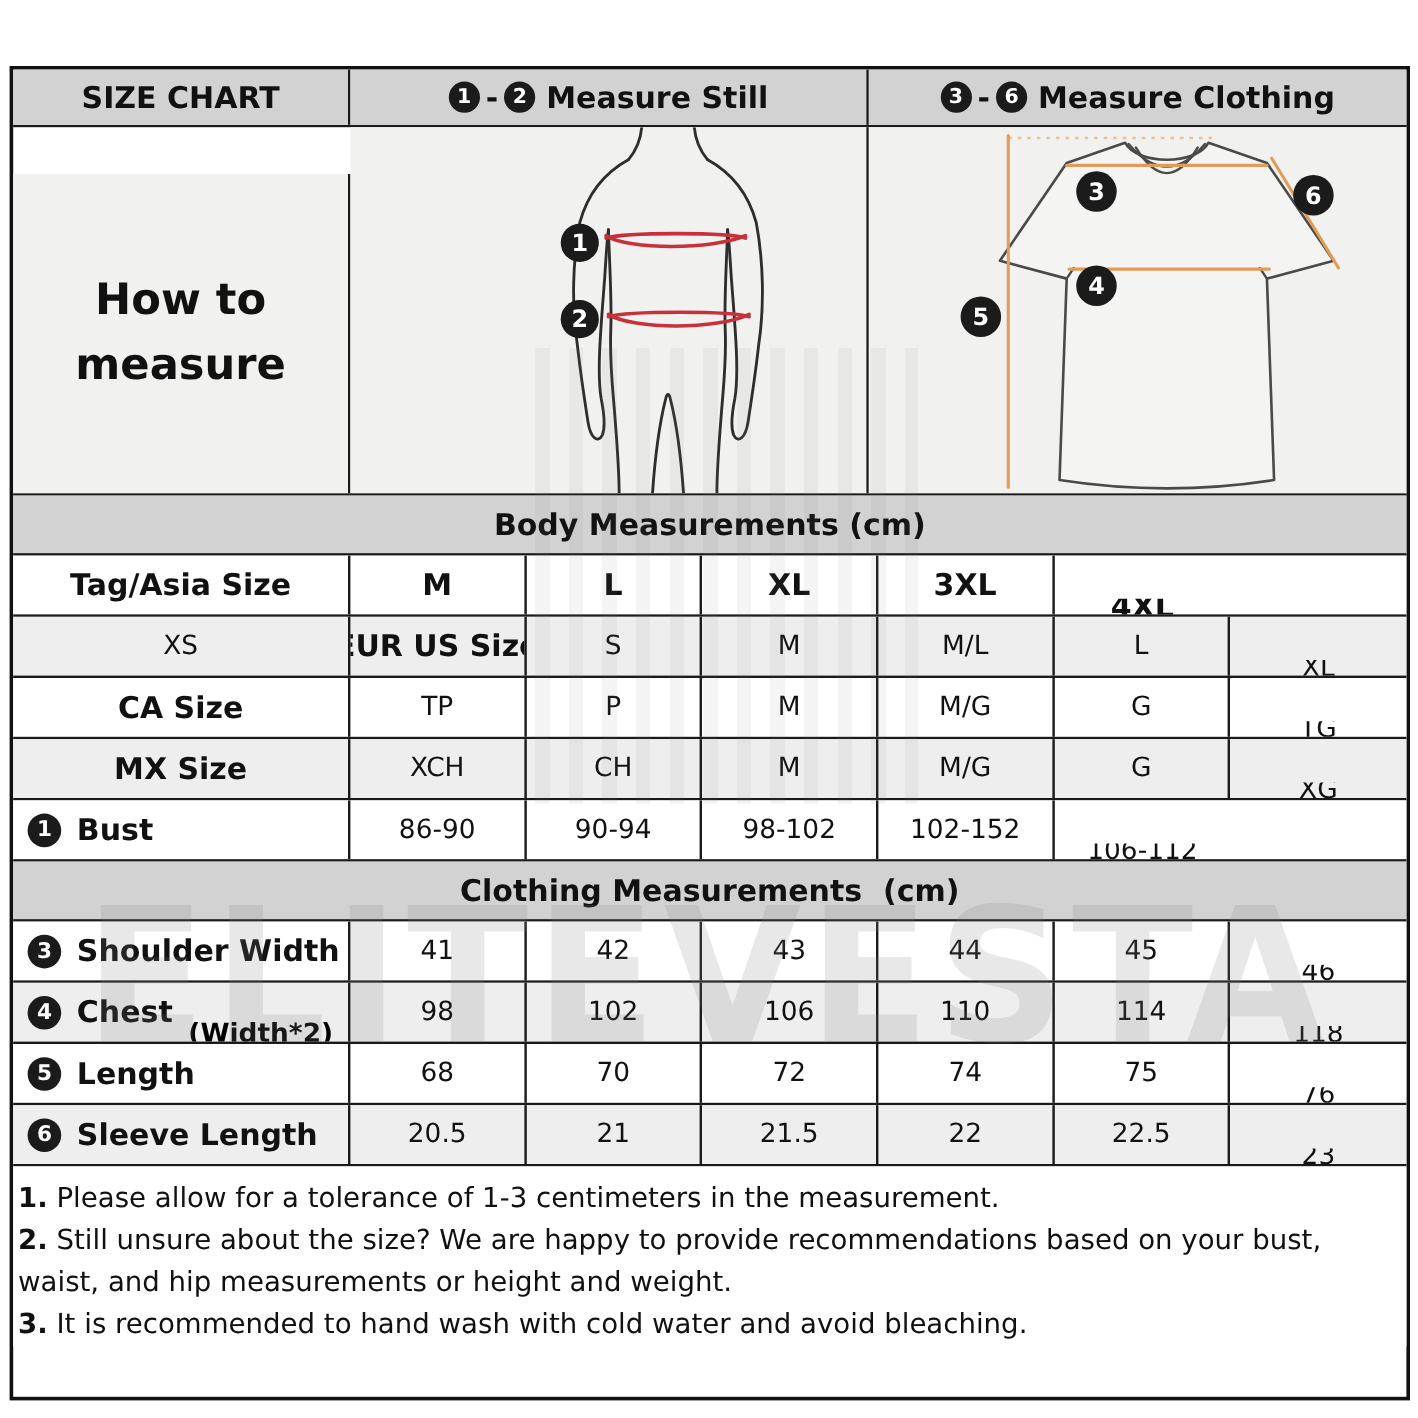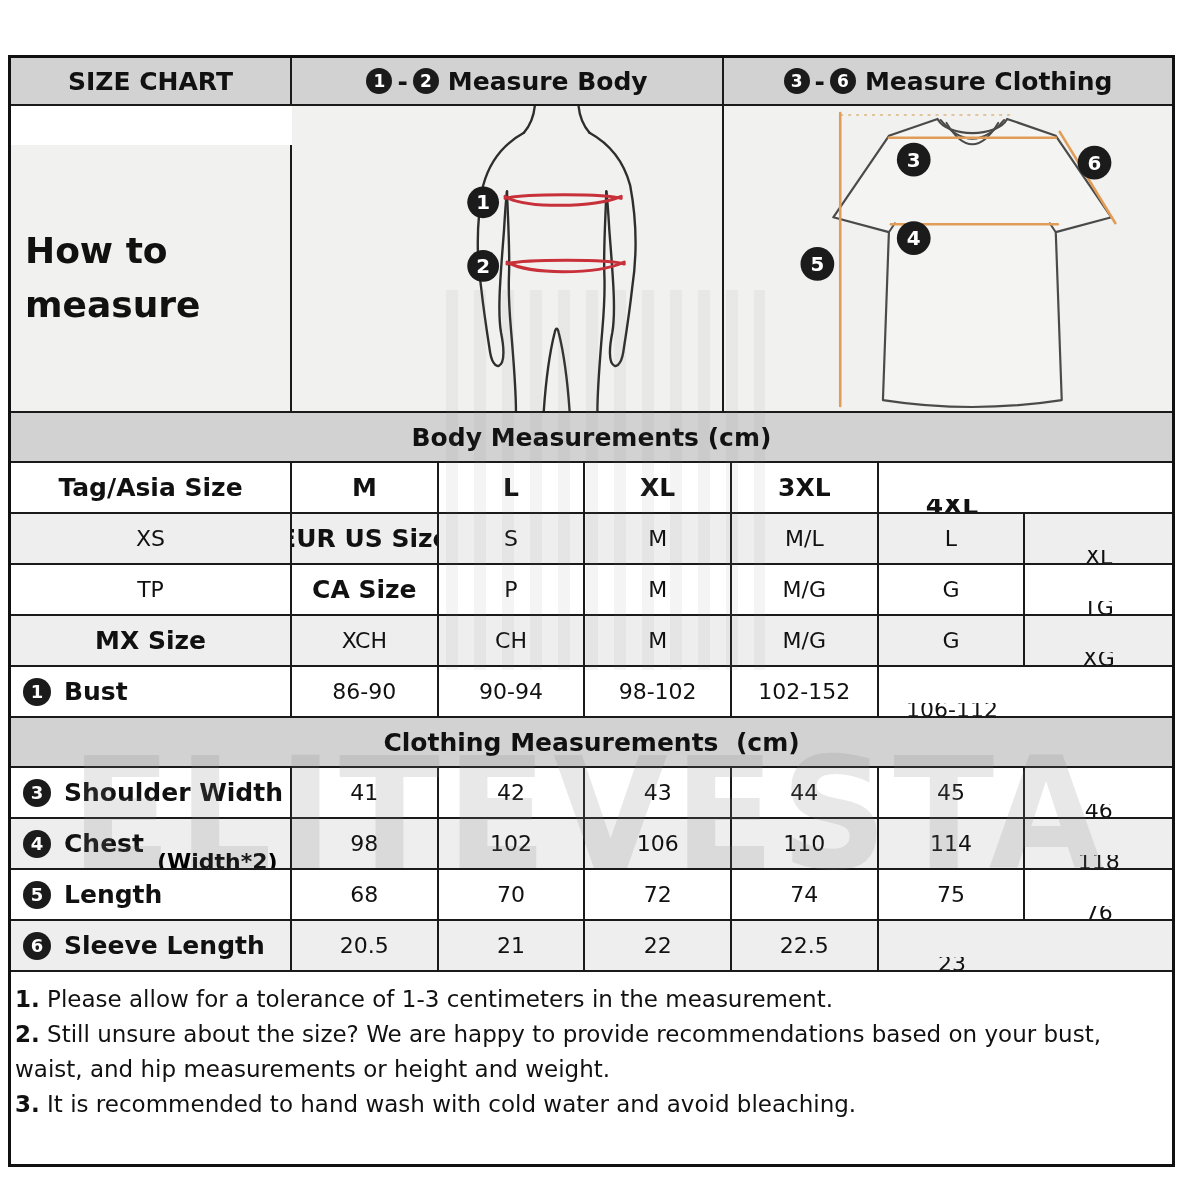--- a/index.html
+++ b/index.html
@@ -24,21 +24,21 @@
     display:inline-flex;align-items:center;justify-content:center;flex:0 0 auto;
     width:26px;height:26px;border-radius:50%;background:#1b1b1b;color:#fff;
     font-weight:bold;font-size:17px;line-height:1;
   }
   .dash{font-weight:bold;margin:0 -4px;}
   
   .diagram-row{display:grid;grid-template-columns:281px 432px auto;height:307px;border-bottom:2px solid #1a1a1a;}
   .diagram-row .dcell{background:#f1f1ef;border-right:2px solid #1a1a1a;overflow:hidden;}
   .diagram-row .dcell:last-child{border-right:none;}
   .how-to{
-    display:flex;align-items:center;justify-content:center;
+    display:flex;align-items:center;justify-content:center;text-align:center;
     font-weight:bold;font-size:36px;line-height:1.5;padding:0 14px;margin-top:39px;
   }
   .dcell svg{display:block;width:100%;height:100%;}
   
   .section-header{
     height:50px;background:#d2d2d2;border-bottom:2px solid #1a1a1a;
     display:flex;align-items:center;justify-content:center;
     font-weight:bold;font-size:25px;white-space:pre-wrap;
   }
   
@@ -72,21 +72,21 @@
 <body>
 
 <div class="chart-box">
 
   <div class="top-header">
     <div class="cell">SIZE CHART</div>
     <div class="cell">
       <span class="nbadge">1</span>
         <span class="dash">-</span>
         <span class="nbadge">2</span>
-      <span>Measure Body</span>
+      <span>Measure Still</span>
     </div>
     <div class="cell">
       <span class="nbadge">3</span>
         <span class="dash">-</span>
         <span class="nbadge">6</span>
       <span>Measure Clothing</span>
     </div>
   </div>
 
   <div class="diagram-row">
@@ -180,24 +180,24 @@
         <div class="tcell lcell">
           <span>EUR US Size</span>
         </div>
         <div class="tcell">S</div>
         <div class="tcell">M</div>
         <div class="tcell">M/L</div>
         <div class="tcell">L</div>
         <div class="tcell">XL</div>
       </div>
       <div class="trow">
+        <div class="tcell lcell">
+          <span>CA Size</span>
+        </div>
         <div class="tcell">TP</div>
-        <div class="tcell lcell">
-          <span>CA Size</span>
-        </div>
         <div class="tcell">P</div>
         <div class="tcell">M</div>
         <div class="tcell">M/G</div>
         <div class="tcell">G</div>
         <div class="tcell">TG</div>
       </div>
       <div class="trow alt">
         <div class="tcell lcell">
           <span>MX Size</span>
         </div>
@@ -260,20 +260,21 @@
         <div class="tcell">75</div>
         <div class="tcell">76</div>
       </div>
       <div class="trow alt">
         <div class="tcell lcell leftal">
           <span class="nbadge">6</span>
           <span>Sleeve Length</span>
         </div>
         <div class="tcell">20.5</div>
         <div class="tcell">21</div>
+        <div class="tcell">21.5</div>
         <div class="tcell">22</div>
         <div class="tcell">22.5</div>
         <div class="tcell">23</div>
       </div>
     </div>
 
   <div class="notes" id="notes">
       <div class="note"><span class="nnum">1.</span><span> Please allow for a tolerance of 1-3 centimeters in the measurement.</span></div>
       <div class="note"><span class="nnum">2.</span><span> Still unsure about the size? We are happy to provide recommendations based on your bust, waist, and hip measurements or height and weight.</span></div>
       <div class="note"><span class="nnum">3.</span><span> It is recommended to hand wash with cold water and avoid bleaching.</span></div>

